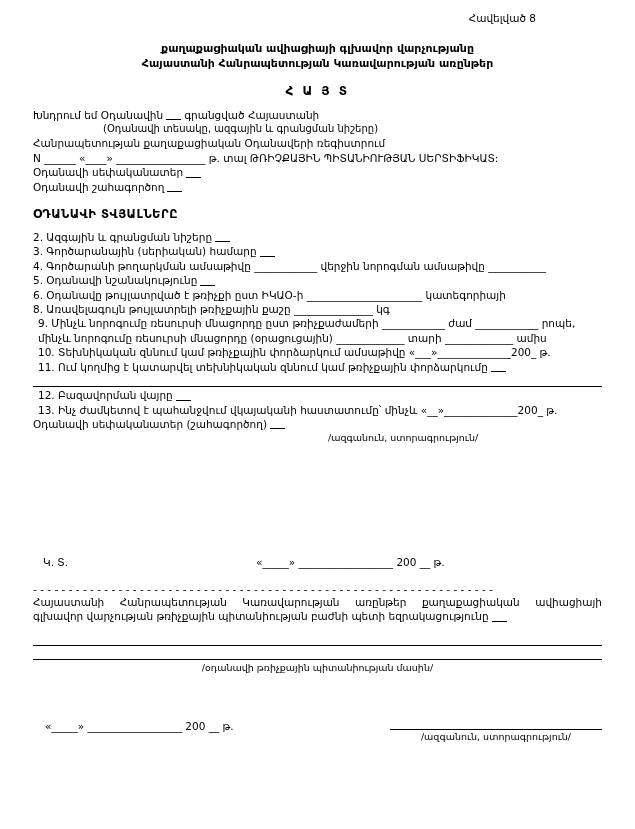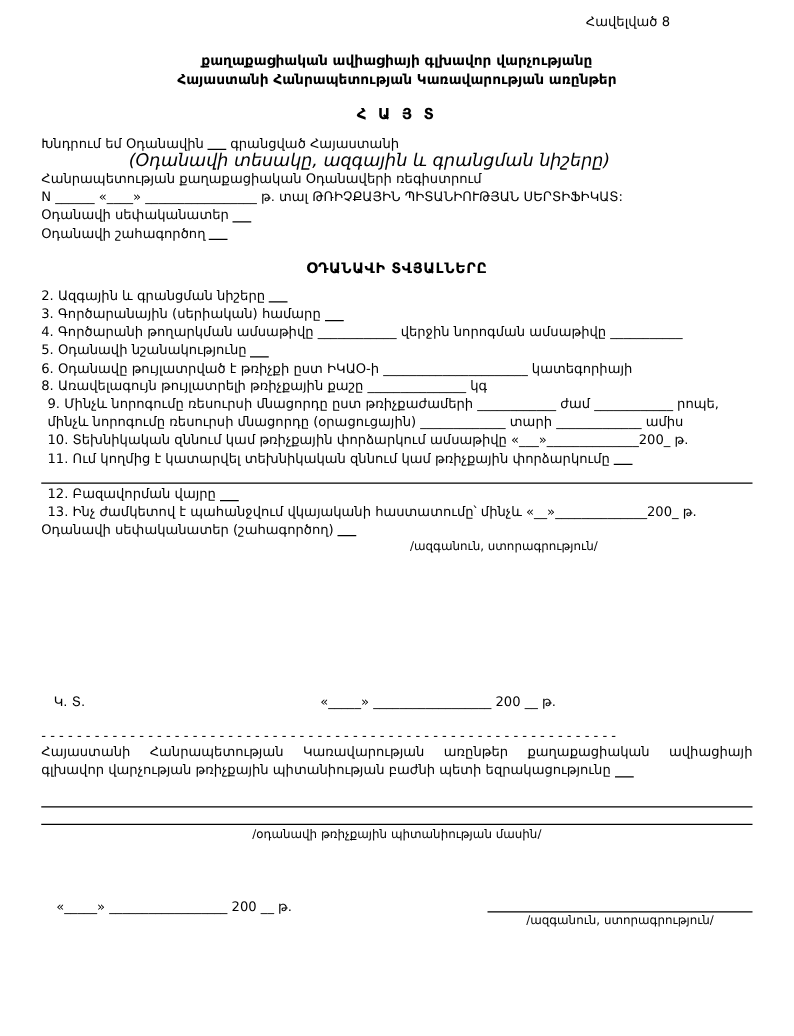--- a/index.html
+++ b/index.html
@@ -17,22 +17,22 @@
   }
   .appendix { text-align: right; padding-right: 66px; line-height: 13px; margin-bottom: 16px; }
   .title { text-align: center; font-weight: bold; font-size: 11px; line-height: 15px; }
   .hayt { text-align: center; font-weight: bold; font-size: 12px; letter-spacing: 2.5px; margin: 13px 0 11px 0; }
   .line { display: flex; align-items: stretch; line-height: 13.4px; margin-bottom: 1px; white-space: pre; overflow: hidden; }
   .line > span { flex: 0 0 auto; }
   .fill { flex: 1 1 auto; position: relative; margin: 0 3px; min-width: 15px; }
   .fill::after { content: ""; position: absolute; left: 0; right: 0; bottom: 2px; border-bottom: 1px solid #000; }
   .fill.op  { margin-right: 62px; }
   .fill.op2 { margin-right: 58px; }
-  .subnote { font-size: 14px; line-height: 12px; margin: 0 0 2px 70px; font-style: italic; }
-  .section-heading { text-align: center; font-weight: bold; font-size: 11.5px; letter-spacing: 0.5px; margin: 13px 0 10px 0; }
+  .subnote { font-size: 10px; line-height: 12px; margin: 0 0 2px 70px; }
+  .section-heading { text-align: left; font-weight: bold; font-size: 11.5px; letter-spacing: 0.5px; margin: 13px 0 10px 0; }
   .ind { padding-left: 5px; }
   .blank-row { height: 11px; border-bottom: 1px solid #000; margin-bottom: 2px; }
   .blank-row.mt { margin-top: 10px; }
   .sign-note-mid { font-size: 9.5px; line-height: 12px; margin: 1px 0 0 295px; }
   .seal-line { display: flex; margin-top: 112px; line-height: 13.4px; }
   .seal { margin-left: 10px; }
   .seal-date { margin-left: 188px; white-space: pre; }
   .separator { margin-top: 13px; line-height: 13px; white-space: nowrap; overflow: hidden; width: 462px; }
   .conclusion { margin-top: 0; }
   .just { line-height: 13.4px; margin-bottom: 1px; text-align: justify; text-align-last: justify; }

